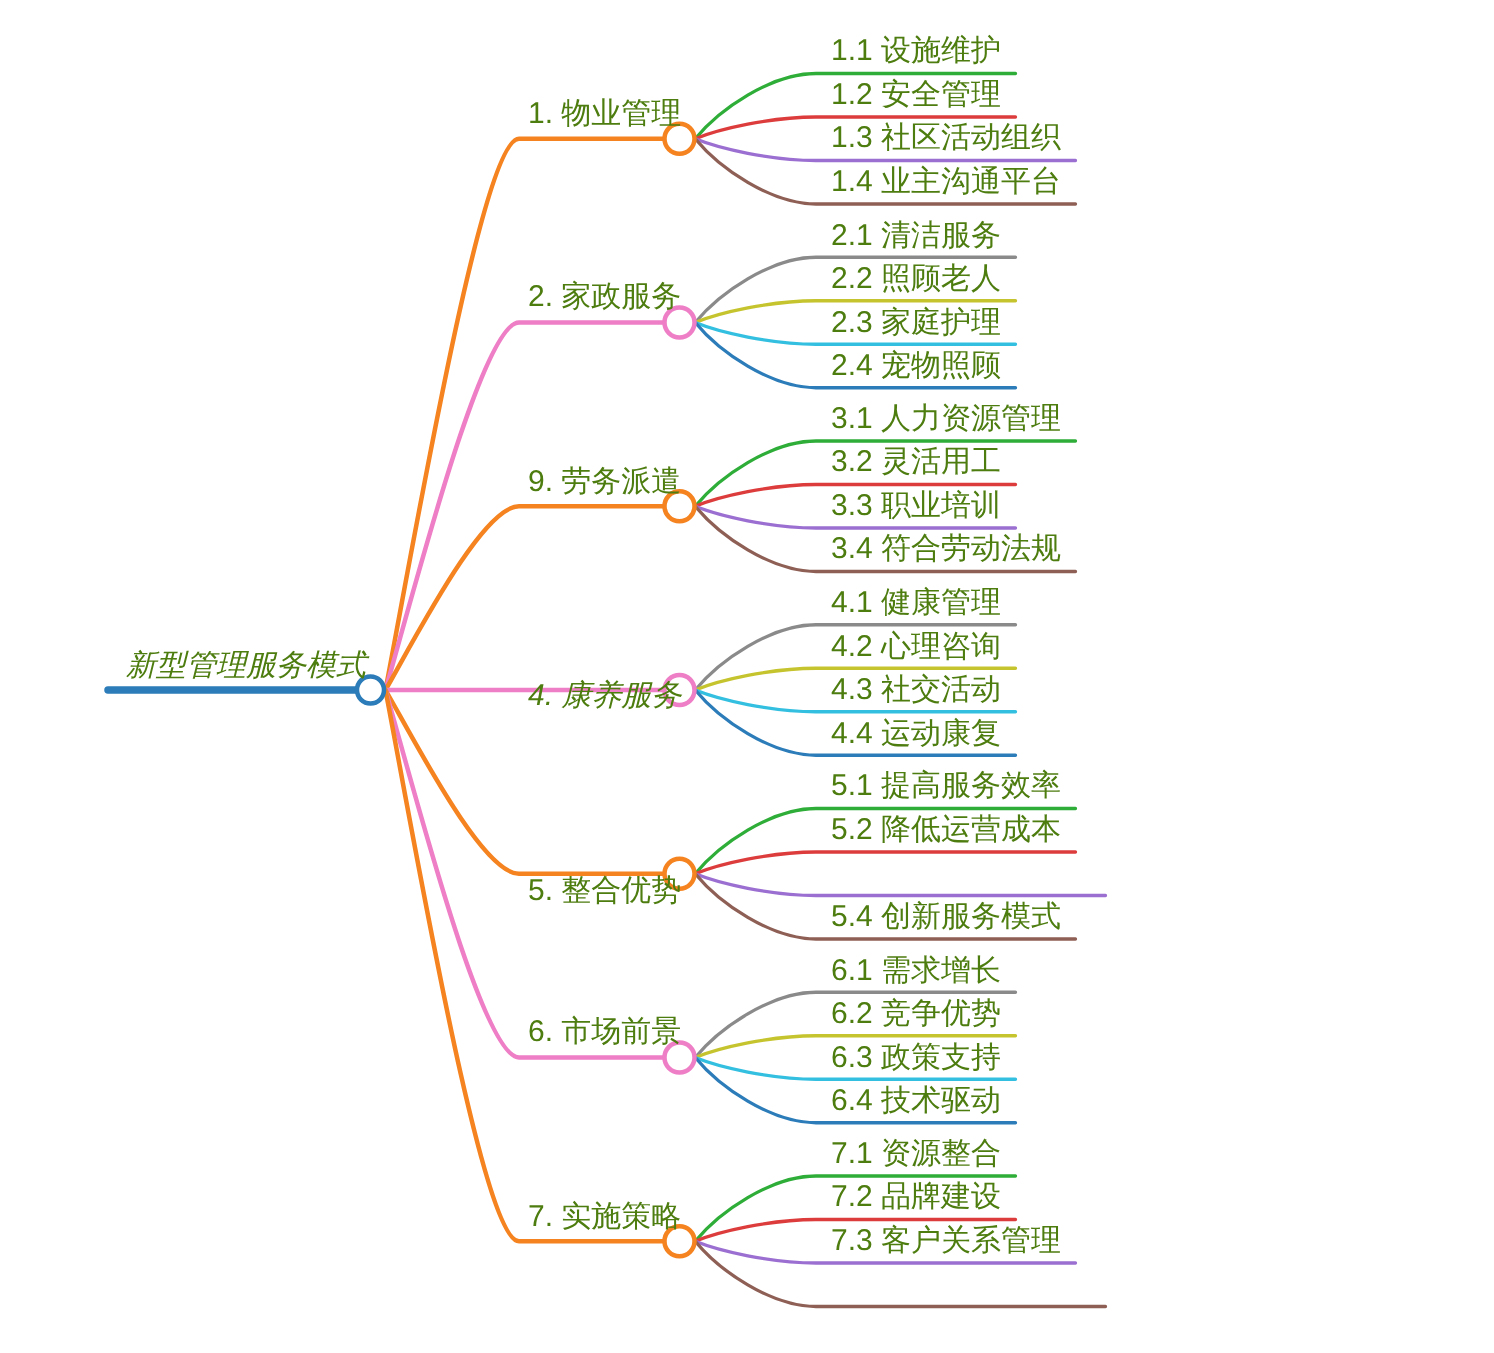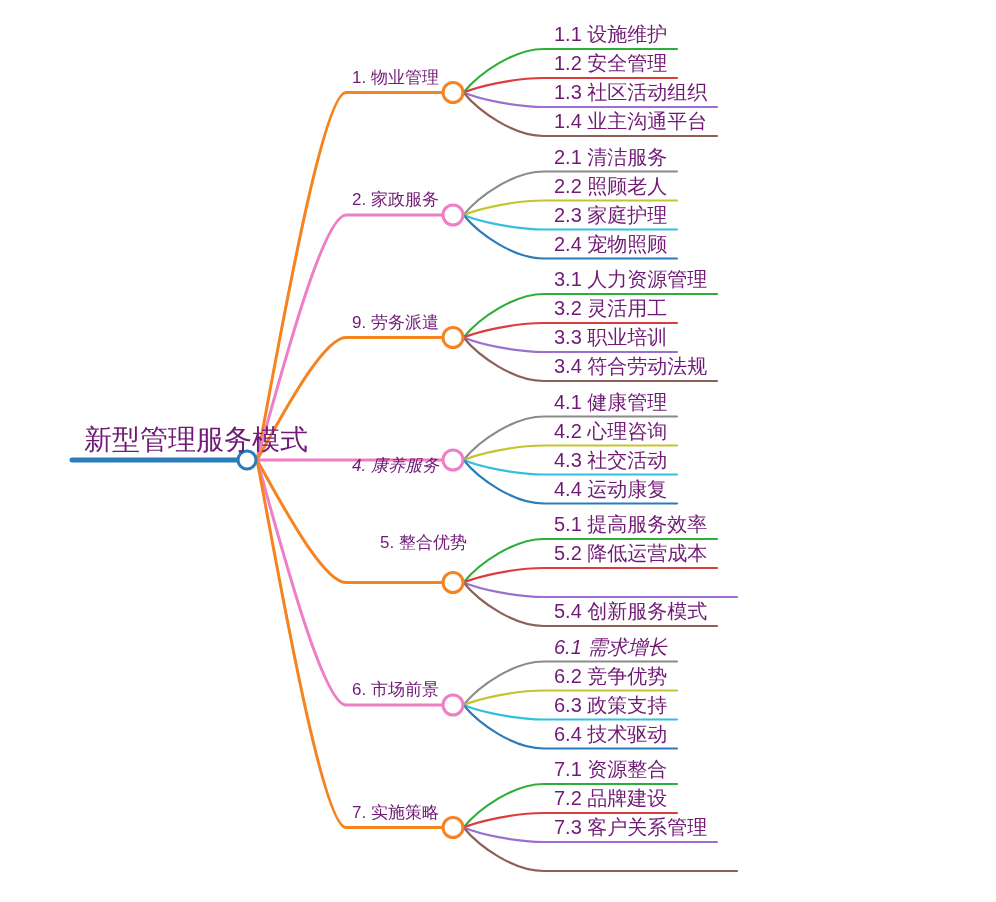--- a/index.html
+++ b/index.html
@@ -25,27 +25,27 @@
     left: 0;
     top: 0;
     width: 100%;
     height: 100%;
     pointer-events: none;
   }
   .node-label {
     position: absolute;
     transform: translateY(-100%);
     white-space: nowrap;
-    color: #701a75;
+    color: #4d7c0f;
     pointer-events: auto;
     cursor: default;
     line-height: 1.15;
   }
-  .root-label   { font-size: 28px; }
-  .branch-label { font-size: 17px; }
+  .root-label   { font-size: 20px; font-style: italic; }
+  .branch-label { font-size: 20px; }
   .leaf-label   { font-size: 20px; }
 </style>
 </head>
 <body>
 
 <div class="stage">
   <svg id="edges" width="996" height="902" viewBox="0 0 996 902">
       <path d="M 72 460 L 237 460" fill="none" stroke="#2b7cb9" stroke-width="5" stroke-linecap="round"></path>
       <path d="M 257 460 C 278 349.75, 322 92.5, 346 92.5 L 443 92.5" fill="none" stroke="#f5831f" stroke-width="3" stroke-linecap="round"></path>
       <path d="M 257 460 C 278 386.5, 322 215, 346 215 L 443 215" fill="none" stroke="#ee7ec5" stroke-width="3" stroke-linecap="round"></path>
@@ -106,26 +106,26 @@
       <span class="node-label branch-label" style="left: 352px; top: 332.5px;">9. 劳务派遣</span>
       <span class="node-label leaf-label" style="left: 554px; top: 291px;">3.1 人力资源管理</span>
       <span class="node-label leaf-label" style="left: 554px; top: 320px;">3.2 灵活用工</span>
       <span class="node-label leaf-label" style="left: 554px; top: 349px;">3.3 职业培训</span>
       <span class="node-label leaf-label" style="left: 554px; top: 378px;">3.4 符合劳动法规</span>
       <span class="node-label branch-label" style="left: 352px; top: 476px; font-style: italic;">4. 康养服务</span>
       <span class="node-label leaf-label" style="left: 554px; top: 413.5px;">4.1 健康管理</span>
       <span class="node-label leaf-label" style="left: 554px; top: 442.5px;">4.2 心理咨询</span>
       <span class="node-label leaf-label" style="left: 554px; top: 471.5px;">4.3 社交活动</span>
       <span class="node-label leaf-label" style="left: 554px; top: 500.5px;">4.4 运动康复</span>
-      <span class="node-label branch-label" style="left: 352px; top: 553px; margin-left: 28px;">5. 整合优势</span>
+      <span class="node-label branch-label" style="left: 352px; top: 606px;">5. 整合优势</span>
       <span class="node-label leaf-label" style="left: 554px; top: 536px;">5.1 提高服务效率</span>
       <span class="node-label leaf-label" style="left: 554px; top: 565px;">5.2 降低运营成本</span>
       <span class="node-label leaf-label" style="left: 554px; top: 623px;">5.4 创新服务模式</span>
       <span class="node-label branch-label" style="left: 352px; top: 700px;">6. 市场前景</span>
-      <span class="node-label leaf-label" style="left: 554px; top: 658.5px; font-style: italic;">6.1 需求增长</span>
+      <span class="node-label leaf-label" style="left: 554px; top: 658.5px;">6.1 需求增长</span>
       <span class="node-label leaf-label" style="left: 554px; top: 687.5px;">6.2 竞争优势</span>
       <span class="node-label leaf-label" style="left: 554px; top: 716.5px;">6.3 政策支持</span>
       <span class="node-label leaf-label" style="left: 554px; top: 745.5px;">6.4 技术驱动</span>
       <span class="node-label branch-label" style="left: 352px; top: 822.5px;">7. 实施策略</span>
       <span class="node-label leaf-label" style="left: 554px; top: 781px;">7.1 资源整合</span>
       <span class="node-label leaf-label" style="left: 554px; top: 810px;">7.2 品牌建设</span>
       <span class="node-label leaf-label" style="left: 554px; top: 839px;">7.3 客户关系管理</span>
     </div>
 </div>
 

